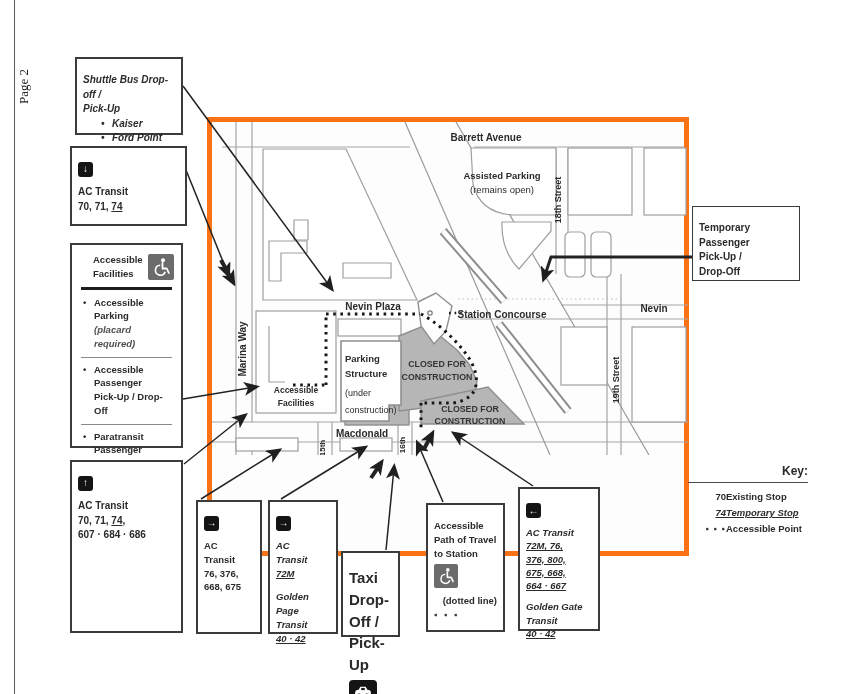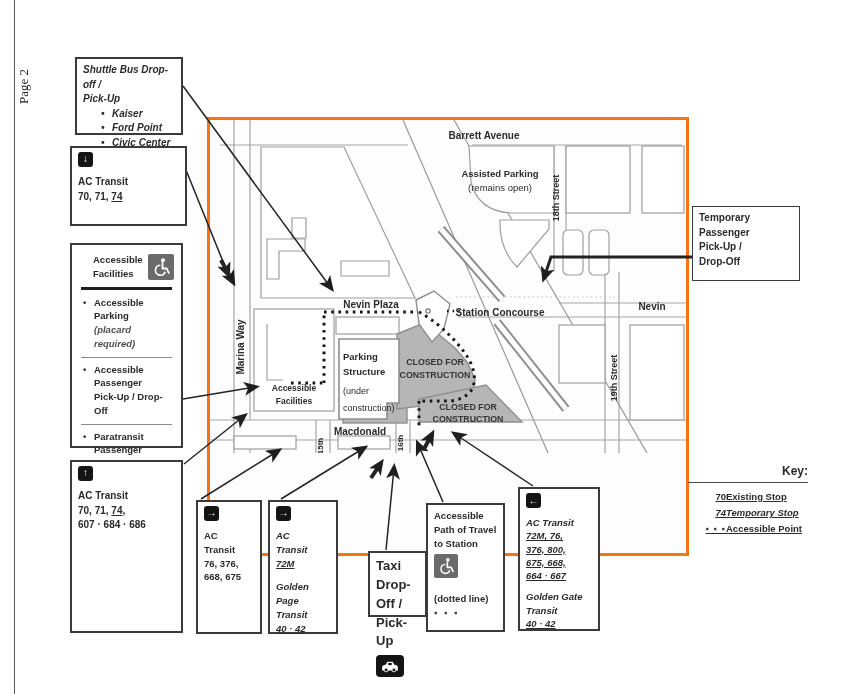--- a/index.html
+++ b/index.html
@@ -3,38 +3,38 @@
 <meta charset="utf-8">
 <style>
   html,body{margin:0;padding:0;background:#ffffff;}
   .page{position:relative;width:846px;height:694px;background:#fff;overflow:hidden;
         font-family:"Liberation Sans",sans-serif;color:#2a2a2a;}
   .scan-line{position:absolute;left:14px;top:0;width:1px;height:694px;background:#5a5a5a;}
   .page-label{position:absolute;left:16px;top:104px;transform:rotate(-90deg);transform-origin:left top;
         font-family:"Liberation Serif",serif;font-size:13px;color:#222;white-space:nowrap;}
   .box{position:absolute;background:#fff;border:2px solid #3b3b3b;box-sizing:border-box;
         font-size:10px;font-weight:bold;line-height:1.45;color:#2a2a2a;z-index:6;}
-  .pad{padding:4px 6px;}
+  .pad{padding:14px 6px;}
   .it{font-style:italic;}
   .u{text-decoration:underline;}
   .srow{display:flex;margin-left:18px;}
   .bdot{width:11px;flex:0 0 11px;}
   .isq{width:15px;height:15px;background:#141414;color:#fff;border-radius:3px;
         display:flex;align-items:center;justify-content:center;font-size:10px;font-weight:bold;margin-bottom:8px;}
   .gsq{background:#6b6b6b;border-radius:2px;display:flex;align-items:center;justify-content:center;}
   .accrule{border:0;border-top:3px solid #1d1d1d;margin:6px 2px 6px 2px;}
   .thinrule{border:0;border-top:1px solid #8a8a8a;margin:6px 2px 5px 2px;}
   .note-it{font-style:italic;font-weight:bold;color:#4f4f4f;}
   .keywrap{position:absolute;left:688px;top:464px;width:120px;z-index:6;text-align:right;}
   .keytitle{font-size:12px;font-weight:bold;border-bottom:1.5px solid #4a4a4a;padding-bottom:4px;margin-bottom:8px;}
-  .keyrow{display:flex;font-size:9.5px;font-weight:bold;margin-bottom:5px;text-decoration:underline;}
+  .keyrow{display:flex;font-size:9.5px;font-weight:bold;margin-bottom:5px;}
   .keysym{width:38px;flex:0 0 38px;}
   .north{position:absolute;left:699px;top:118px;width:42px;text-align:center;z-index:6;}
   .north-label{font-size:11.5px;font-weight:bold;margin-top:3px;}
-  .mapframe{position:absolute;left:207px;top:117px;width:482px;height:439px;border:3px solid #f97316;
+  .mapframe{position:absolute;left:207px;top:117px;width:482px;height:439px;border:5px solid #f97316;
         box-sizing:border-box;background:#fdfdfd;z-index:1;}
   .overlay{position:absolute;left:0;top:0;z-index:4;pointer-events:none;}
   svg text{font-family:"Liberation Sans",sans-serif;}
 </style>
 </head>
 <body>
 
 <div class="page">
   <div class="scan-line"></div>
   <div class="page-label">Page 2</div>
@@ -240,21 +240,21 @@
     <div>AC</div>
     <div>Transit</div>
     <div class="u">72M</div>
     <div style="height:10px;"></div>
     <div>Golden</div>
     <div>Page</div>
     <div>Transit</div>
     <div class="u">40 · 42</div>
   </div>
 
-  <div class="box pad" style="left:368px;top:551px;width:59px;height:66px;font-size:13px;">
+  <div class="box pad" style="left:341px;top:551px;width:59px;height:86px;font-size:15px;">
     <div>Taxi</div>
     <div>Drop-Off /</div>
     <div>Pick-Up</div>
     <div style="width:28px;height:22px;background:#141414;border-radius:4px;margin-top:4px;display:flex;align-items:center;justify-content:center;">
       <svg width="22" height="14" viewBox="0 0 24 16">
           <path d="M3,10 Q3,6.5 7,6.5 L9,3 H15 L17,6.5 Q21,6.5 21,10 L21,13 H3 Z" fill="#fff"></path>
           <rect x="10" y="4.5" width="4" height="2.5" fill="#141414"></rect>
           <circle cx="7.5" cy="12.5" r="2.2" fill="#141414" stroke="#fff" stroke-width="1"></circle>
           <circle cx="16.5" cy="12.5" r="2.2" fill="#141414" stroke="#fff" stroke-width="1"></circle>
         </svg>
@@ -265,21 +265,21 @@
     <div>Accessible</div>
     <div>Path of Travel</div>
     <div>to Station</div>
     <div class="gsq" style="width:24px;height:24px;margin:4px 0;">
       <svg width="18" height="18" viewBox="0 0 20 20">
           <circle cx="12" cy="3.2" r="2" fill="#fff"></circle>
           <path d="M11.5,5.8 L11.5,11.5 H15.8 L17.8,16" stroke="#fff" stroke-width="1.8" fill="none" stroke-linecap="round" stroke-linejoin="round"></path>
           <path d="M9.2,8.2 A5 5 0 1 0 14.2,14.8" stroke="#fff" stroke-width="1.6" fill="none"></path>
         </svg>
     </div>
-    <div style="margin-top:14px;">(dotted line)</div>
+    <div style="margin-top:6px;text-align:right;">(dotted line)</div>
     <div style="letter-spacing:2px;color:#3c3c3c;">▪ ▪ ▪</div>
   </div>
 
   <div class="box pad it" style="left:518px;top:487px;width:82px;height:144px;font-size:9.5px;line-height:1.4;">
     <div class="isq" style="font-style:normal;">←</div>
     <div>AC Transit</div>
     <div class="u">72M, 76,</div>
     <div class="u">376, 800,</div>
     <div class="u">675, 668,</div>
     <div class="u">664 · 667</div>

